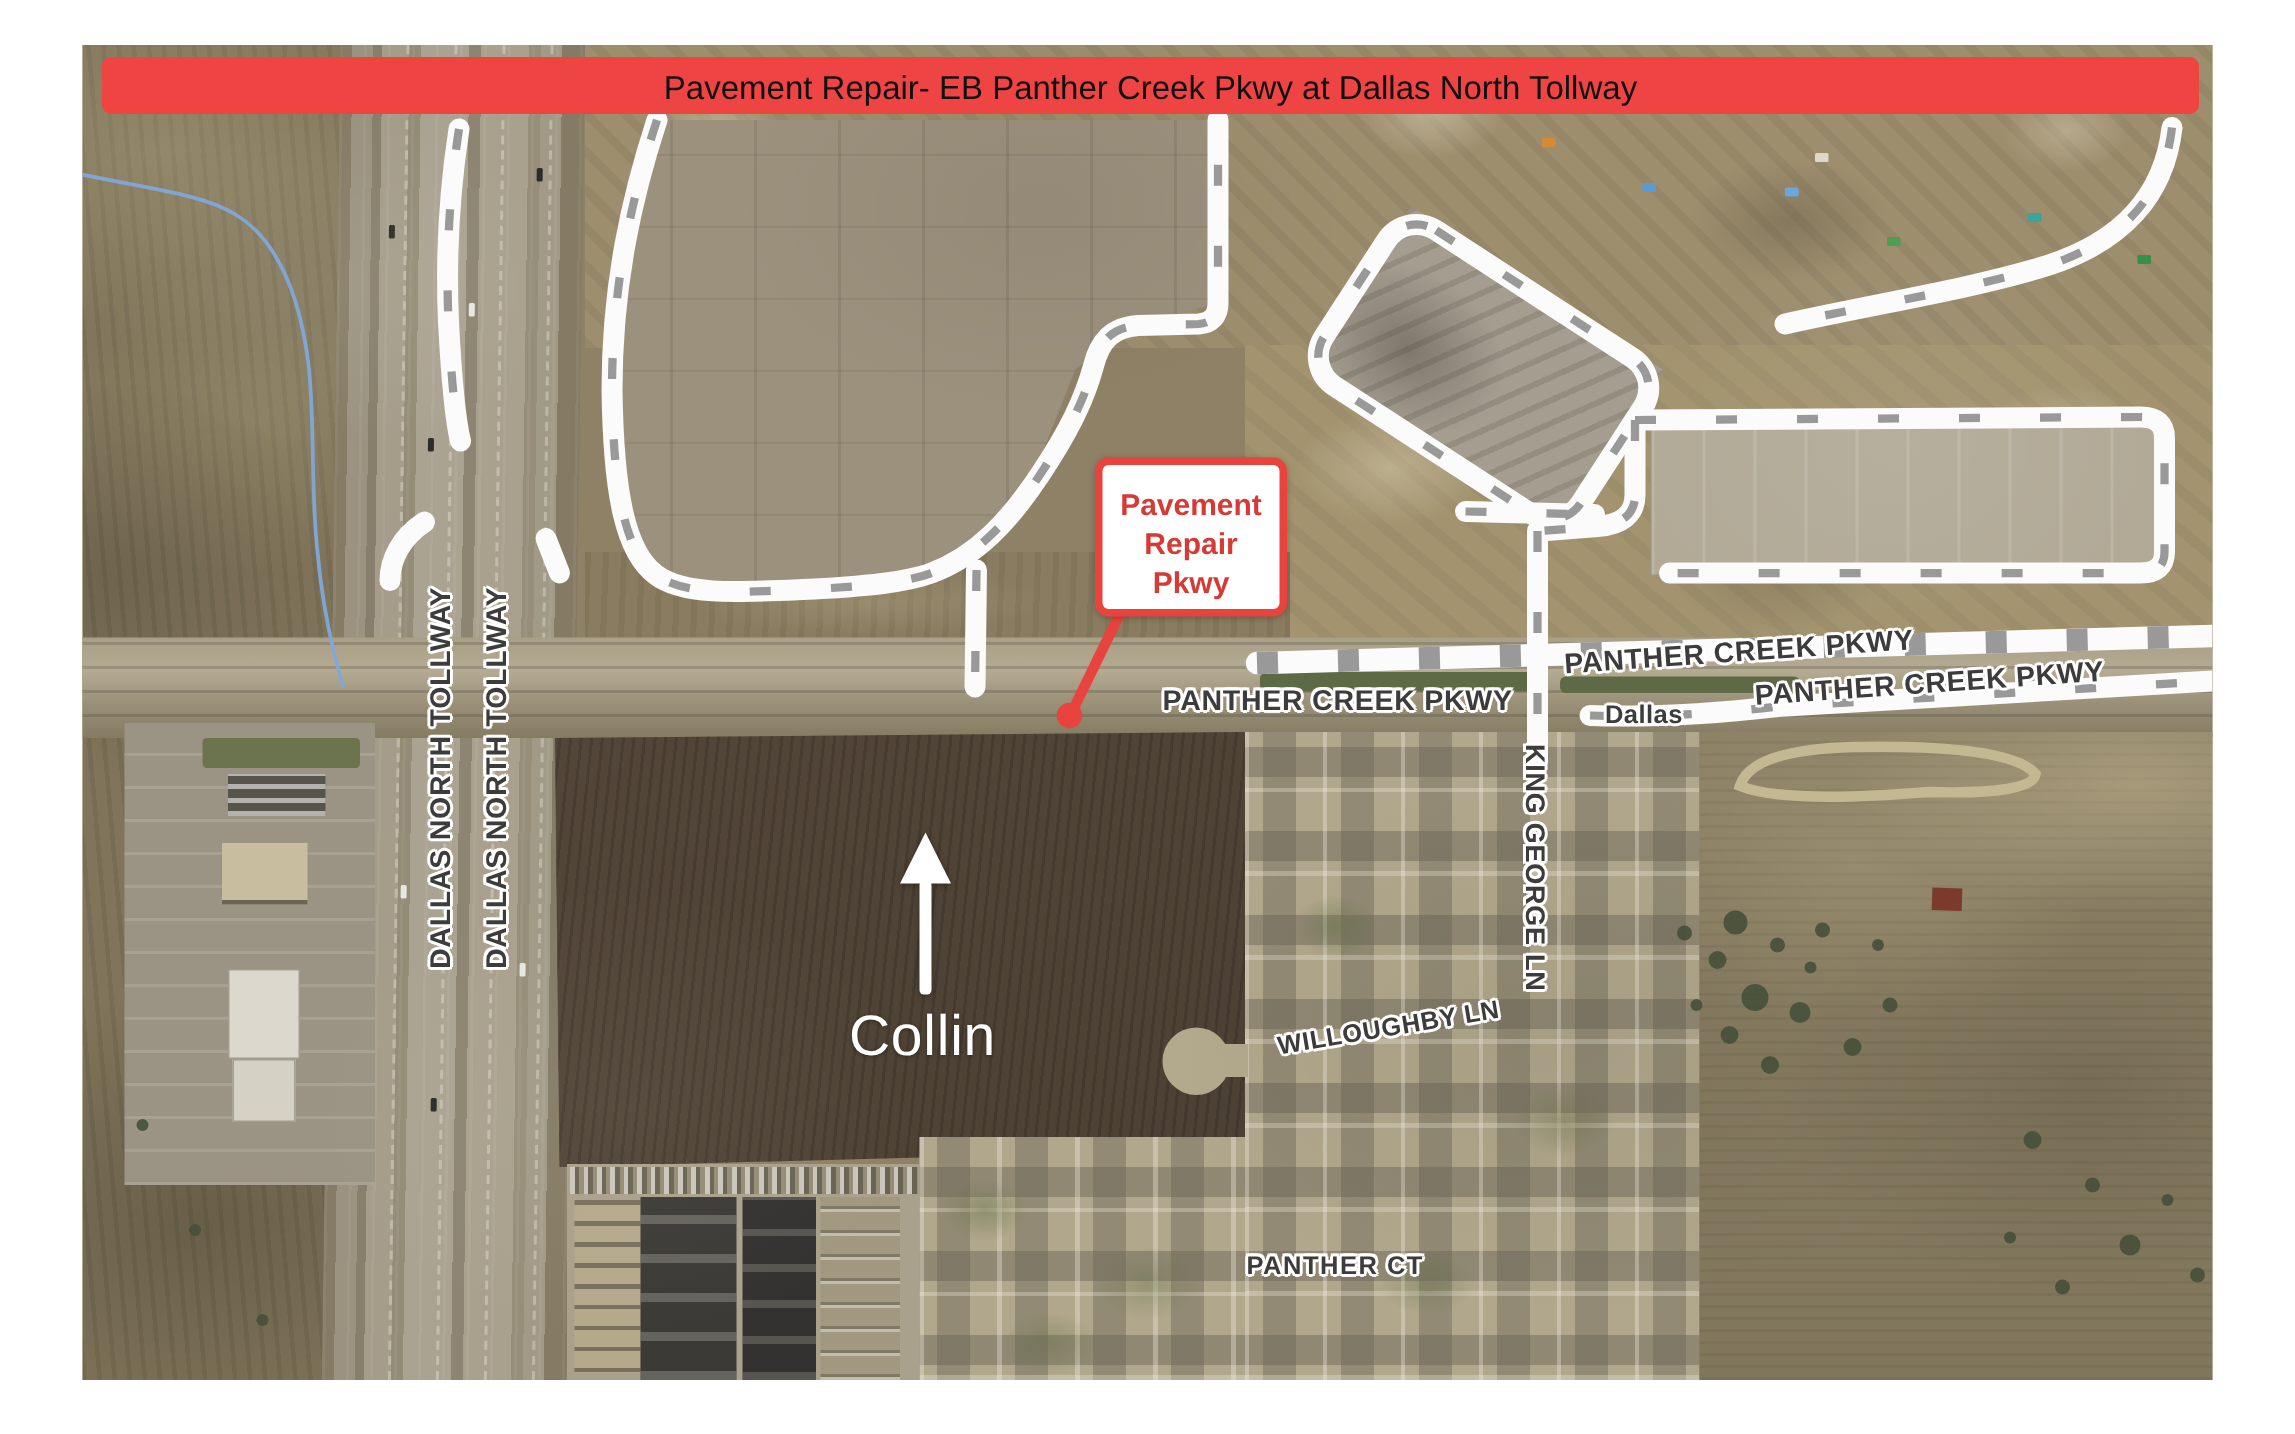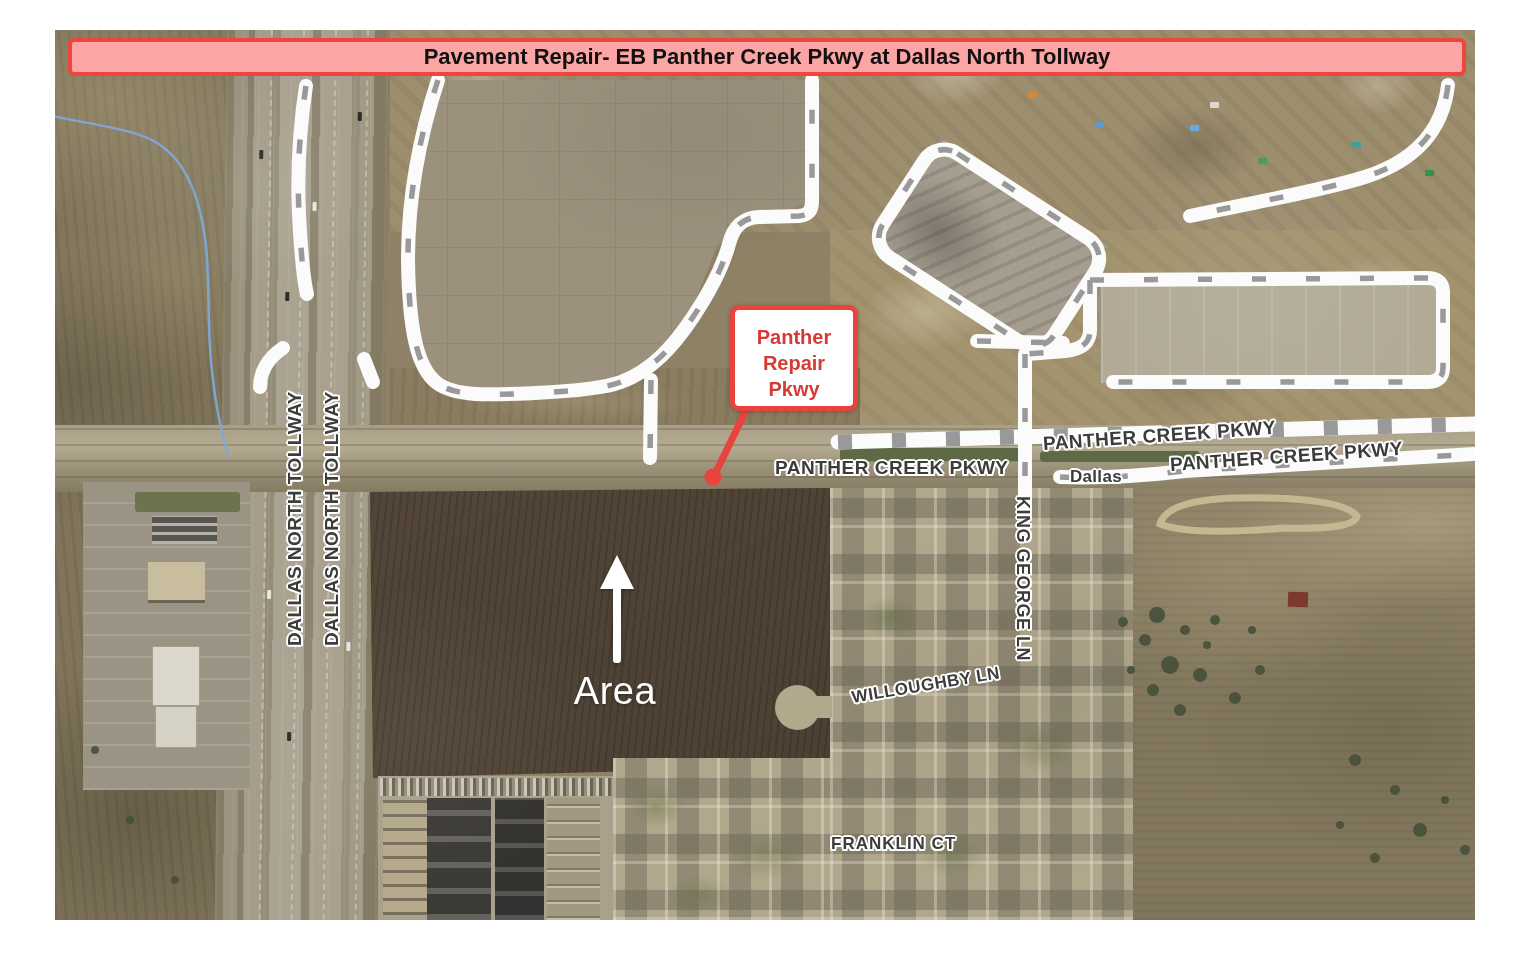--- a/index.html
+++ b/index.html
@@ -145,23 +145,23 @@
 
   
   .north-arrow{left:545px;top:525px;width:34px;height:110px;filter:drop-shadow(0 1px 2px rgba(0,0,0,.35));}
   .north-text{left:495px;top:640px;width:130px;text-align:center;color:#fff;font-size:38px;
     text-shadow:0 1px 3px rgba(0,0,0,.35);}
   .callout{left:675px;top:275px;width:118px;height:82px;background:#fff;border:5px solid #e8443d;
     border-radius:9px;color:#d63a34;font-size:20px;font-weight:600;text-align:center;
     line-height:1.3;padding-top:14px;box-shadow:0 1px 4px rgba(0,0,0,.25);}
 
   
-  .title-box{position:absolute;left:68px;top:38px;width:1398px;height:38px;background:#fca5a5;
+  .title-box{position:absolute;left:68px;top:38px;width:1398px;height:38px;background:#ef4444;
     border:4px solid #ee4540;border-radius:6px;box-sizing:border-box;display:flex;
-    align-items:center;justify-content:center;font-size:22px;color:#111;font-weight:bold;}
+    align-items:flex-end;justify-content:center;font-size:22px;color:#111;}
 </style>
 </head>
 <body>
 
 <div class="page">
   <div class="map">
 
     <div class="field-west"></div>
 
     <div class="tollway">
@@ -291,32 +291,32 @@
     </svg>
 
     <div class="maplabel lbl-panther-west">PANTHER CREEK PKWY</div>
     <div class="maplabel lbl-panther-mid">PANTHER CREEK PKWY</div>
     <div class="maplabel lbl-panther-east">PANTHER CREEK PKWY</div>
     <div class="maplabel lbl-county">Dallas</div>
     <div class="maplabel lbl-tollway-a">DALLAS NORTH TOLLWAY</div>
     <div class="maplabel lbl-tollway-b">DALLAS NORTH TOLLWAY</div>
     <div class="maplabel lbl-kinggeorge">KING GEORGE LN</div>
     <div class="maplabel lbl-willoughby">WILLOUGHBY LN</div>
-    <div class="maplabel lbl-franklin">FRANKLIN CT</div>
+    <div class="maplabel lbl-franklin">PANTHER CT</div>
 
     <div class="north-arrow">
       <svg width="34" height="110" viewBox="0 0 34 110">
         <polygon points="17,0 0,34 34,34" fill="#ffffff"></polygon>
         <rect x="13" y="32" width="8" height="76" rx="3" fill="#ffffff"></rect>
       </svg>
     </div>
-    <div class="maplabel north-text" style="font-weight:400">Area</div>
+    <div class="maplabel north-text" style="font-weight:400">Collin</div>
 
     <div class="callout">
-      <div>Panther</div>
+      <div>Pavement</div>
       <div>Repair Pkwy</div>
     </div>
   </div>
 
   <div class="title-box">
     <span>Pavement Repair- EB Panther Creek Pkwy at Dallas North Tollway</span>
   </div>
 </div>
 
 </body></html>

